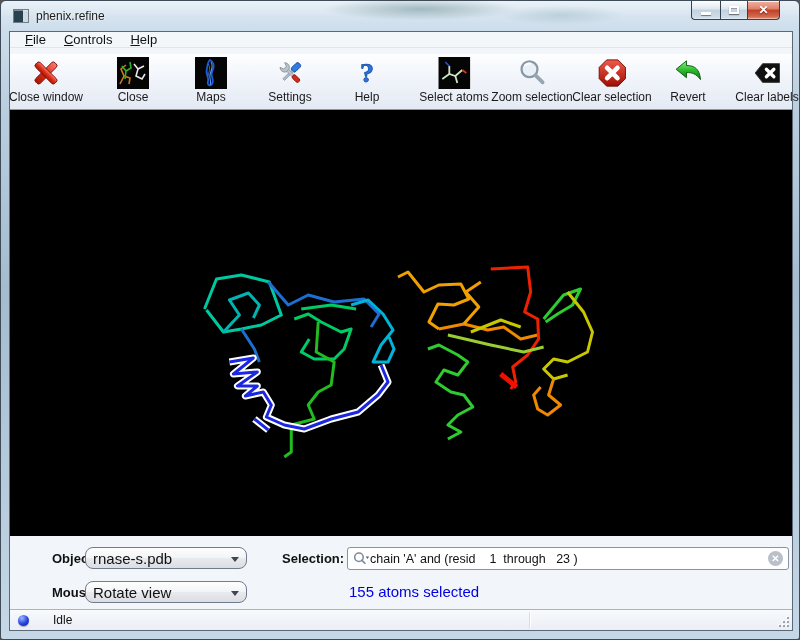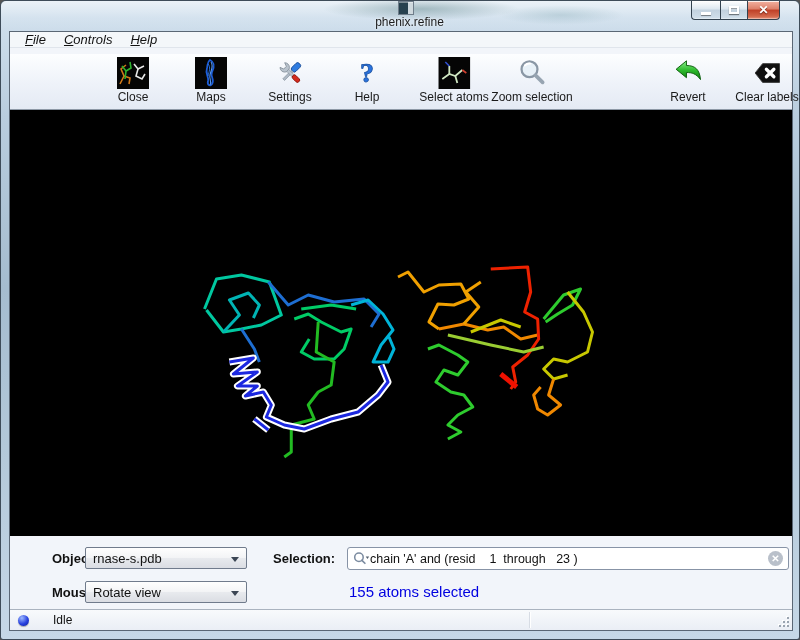--- a/index.html
+++ b/index.html
@@ -12,21 +12,20 @@
     border:1px solid #3e4c59; border-radius:6px 6px 3px 3px;
   }
   
   .titlebar{
     position:absolute; left:0; top:0; width:100%; height:30px;
     display:flex; align-items:center; padding-left:12px;
     background:
       radial-gradient(140px 16px at 420px 8px, rgba(60,105,110,.38), transparent 70%),
       radial-gradient(90px 14px at 560px 14px, rgba(120,160,170,.30), transparent 70%),
       linear-gradient(180deg, rgba(255,255,255,.55), rgba(255,255,255,.12) 55%, rgba(255,255,255,0));
-    flex-direction: column;
   }
   .app-icon{ width:16px; height:14px; border:1px solid #6f7d8a; background:linear-gradient(90deg,#27414e 0 62%, #cfd9de 62% 100%); box-shadow:inset 0 1px 0 rgba(255,255,255,.4); }
   .window-title{ margin-left:7px; font-size:12px; color:#1c1c1c; text-shadow:0 0 3px rgba(255,255,255,.9); }
 
   .win-controls{ position:absolute; top:0; right:19px; display:flex; }
   .win-btn{
     height:19px; border:1px solid #33424f; border-top:none;
     display:flex; align-items:center; justify-content:center;
     background:linear-gradient(180deg, rgba(255,255,255,.9), rgba(216,228,238,.55) 45%, rgba(165,185,202,.5) 50%, rgba(210,224,235,.75));
     box-shadow:inset 0 1px 0 rgba(255,255,255,.8), inset 0 -1px 0 rgba(255,255,255,.35);
@@ -42,21 +41,21 @@
   .glyph-close{ color:#fff; font-size:12px; font-weight:bold; line-height:1; text-shadow:0 1px 1px rgba(90,15,0,.8); }
 
   .client{
     position:absolute; left:8px; top:30px; width:784px; height:600px;
     background:#f2f5fa; border:1px solid #5a6775;
   }
 
   .menubar{
     position:absolute; left:0; top:0; width:100%; height:16px;
     background:#f4f7fa; border-bottom:1px solid #e0e5ec;
-    display:flex; align-items:center; padding-left:6px; font-size:13px; color:#111;font-style:italic;
+    display:flex; align-items:center; padding-left:6px; font-size:13px; color:#111;
   }
   .menu-item{ padding:2px 9px 3px 9px; }
   .menu-item .mkey{ text-decoration:underline; }
 
   .toolbar{
     position:absolute; left:0; top:22px; width:100%; height:56px;
     background:linear-gradient(180deg,#fdfeff,#eef2f9 55%,#e4eaf4);
     border-bottom:1px solid #8d98a6;
   }
   .tb-btn{ position:absolute; top:3px; transform:translateX(-50%); display:flex; flex-direction:column; align-items:center; cursor:default; }
@@ -69,23 +68,23 @@
   }
   .viewport svg{ display:block; width:100%; height:100%; }
 
   .controls-panel{
     position:absolute; left:0; top:504px; width:100%; height:73px;
     background:#f2f5fa;
   }
   .cp-label{ position:absolute; font-size:13px; font-weight:bold; color:#111; }
   .combo{
     position:absolute; height:22px; width:162px;
-    border:1px solid #707b8c; border-radius:2px;
+    border:1px solid #707b8c; border-radius:8px;
     background:linear-gradient(180deg,#fefefe,#f3f4f6 48%,#e8eaee 52%,#dadde3);
-    display:flex; align-items:center; padding:0 20px 0 7px; font-size:13px; color:#111;
+    display:flex; align-items:center; padding:0 20px 0 7px; font-size:15px; color:#111;
   }
   .combo::after{
     content:""; position:absolute; right:7px; top:9px;
     border-left:4px solid transparent; border-right:4px solid transparent; border-top:5px solid #3c4654;
   }
   .searchfield{
     position:absolute; left:337px; top:11px; width:442px; height:23px;
     border:1px solid #8793a6; border-radius:3px; background:#fff;
     display:flex; align-items:center; padding:0 5px;
   }
@@ -144,20 +143,38 @@
   <div class="client">
 
     <div class="menubar">
       <span class="menu-item"><span class="mkey">F</span><span>ile</span></span>
       <span class="menu-item"><span class="mkey">C</span><span>ontrols</span></span>
       <span class="menu-item"><span class="mkey">H</span><span>elp</span></span>
     </div>
 
     <div class="toolbar">
 
+      <div class="tb-btn" style="left:36px">
+        <div class="tb-icon">
+          <svg width="30" height="30" viewBox="0 0 32 32">
+            <defs>
+                <linearGradient id="redg" x1="0" y1="0" x2="0" y2="1">
+                  <stop offset="0" stop-color="#f87d6e"></stop>
+                  <stop offset=".5" stop-color="#df2e17"></stop>
+                  <stop offset="1" stop-color="#a81505"></stop>
+                </linearGradient>
+              </defs>
+            <g transform="rotate(45 16 16)">
+              <rect x="12.5" y="1.5" width="7" height="29" rx="2.5" fill="url(#redg)" stroke="#7c0f04"></rect>
+              <rect x="1.5" y="12.5" width="29" height="7" rx="2.5" fill="url(#redg)" stroke="#7c0f04"></rect>
+            </g>
+          </svg>
+        </div>
+        <span class="tb-label">Close window</span>
+      </div>
 
       <div class="tb-btn" style="left:123px">
         <div class="tb-icon">
           <svg width="32" height="32" viewBox="0 0 32 32">
             <rect width="32" height="32" fill="#050505"></rect>
             <polyline points="3,27 7,19 4,12 9,8" fill="none" stroke="#d07818" stroke-width="1.6"></polyline>
             <polyline points="7,19 13,21 12,27" fill="none" stroke="#d07818" stroke-width="1.6"></polyline>
             <polyline points="5,9 9,14 8,22" fill="none" stroke="#2db02d" stroke-width="1.6"></polyline>
             <polyline points="9,14 14,11 13,5" fill="none" stroke="#2db02d" stroke-width="1.6"></polyline>
             <polyline points="17,7 21,12 27,9" fill="none" stroke="#e8e8e8" stroke-width="1.6"></polyline>
@@ -223,20 +240,35 @@
             <polyline points="4,22 11,17 17,19 24,13" fill="none" stroke="#cfe6c2" stroke-width="1.8"></polyline>
             <polyline points="11,17 11,9" fill="none" stroke="#cfe6c2" stroke-width="1.8"></polyline>
             <polyline points="17,19 19,26" fill="none" stroke="#cfe6c2" stroke-width="1.8"></polyline>
             <polyline points="24,13 28,16" fill="none" stroke="#d04030" stroke-width="1.6"></polyline>
             <polyline points="11,9 7,5" fill="none" stroke="#3050d0" stroke-width="1.6"></polyline>
           </svg>
         </div>
         <span class="tb-label">Select atoms</span>
       </div>
 
+      <div class="tb-btn" style="left:602px">
+        <div class="tb-icon">
+          <svg width="30" height="30" viewBox="0 0 32 32">
+            <defs>
+                <linearGradient id="octg" x1="0" y1="0" x2="0" y2="1">
+                  <stop offset="0" stop-color="#ef5a4a"></stop>
+                  <stop offset="1" stop-color="#9e0e05"></stop>
+                </linearGradient>
+              </defs>
+            <polygon points="10,2 22,2 30,10 30,22 22,30 10,30 2,22 2,10" fill="url(#octg)" stroke="#770a03"></polygon>
+            <path d="M10.5,10.5 L21.5,21.5 M21.5,10.5 L10.5,21.5" stroke="#fff" stroke-width="5" stroke-linecap="round"></path>
+          </svg>
+        </div>
+        <span class="tb-label">Clear selection</span>
+      </div>
 
       <div class="tb-btn" style="left:678px">
         <div class="tb-icon">
           <svg width="30" height="30" viewBox="0 0 32 32">
             <defs>
                 <linearGradient id="grng" x1="0" y1="0" x2="0" y2="1">
                   <stop offset="0" stop-color="#8cf08c"></stop>
                   <stop offset=".5" stop-color="#2ebb2e"></stop>
                   <stop offset="1" stop-color="#0b7a0b"></stop>
                 </linearGradient>
@@ -286,21 +318,21 @@
           <polyline points="545,269 540,285 552,295 539,305 529,299 525,285 532,277" fill="none" stroke="#f08800" stroke-width="3" stroke-linejoin="round"></polyline>
         </svg>
     </div>
 
     <div class="controls-panel">
       <span class="cp-label" style="left:42px; top:15px;">Object:</span>
       <div class="combo" style="left:75px; top:11px;">
         <span>rnase-s.pdb</span>
       </div>
 
-      <span class="cp-label" style="left:263px; top:15px;">Selection:</span>
+      <span class="cp-label" style="left:272px; top:15px;">Selection:</span>
       <div class="searchfield">
         <svg width="17" height="16" viewBox="0 0 20 18">
           <circle cx="7" cy="7" r="5" fill="none" stroke="#7b8ba0" stroke-width="1.8"></circle>
           <line x1="10.5" y1="10.5" x2="14" y2="14" stroke="#7b8ba0" stroke-width="2" stroke-linecap="round"></line>
           <polygon points="15,6 19,6 17,9" fill="#55606e"></polygon>
         </svg>
         <input type="text" value="chain 'A' and (resid    1  through   23 )" style="">
         <span class="clear-btn">✕</span>
       </div>
 

